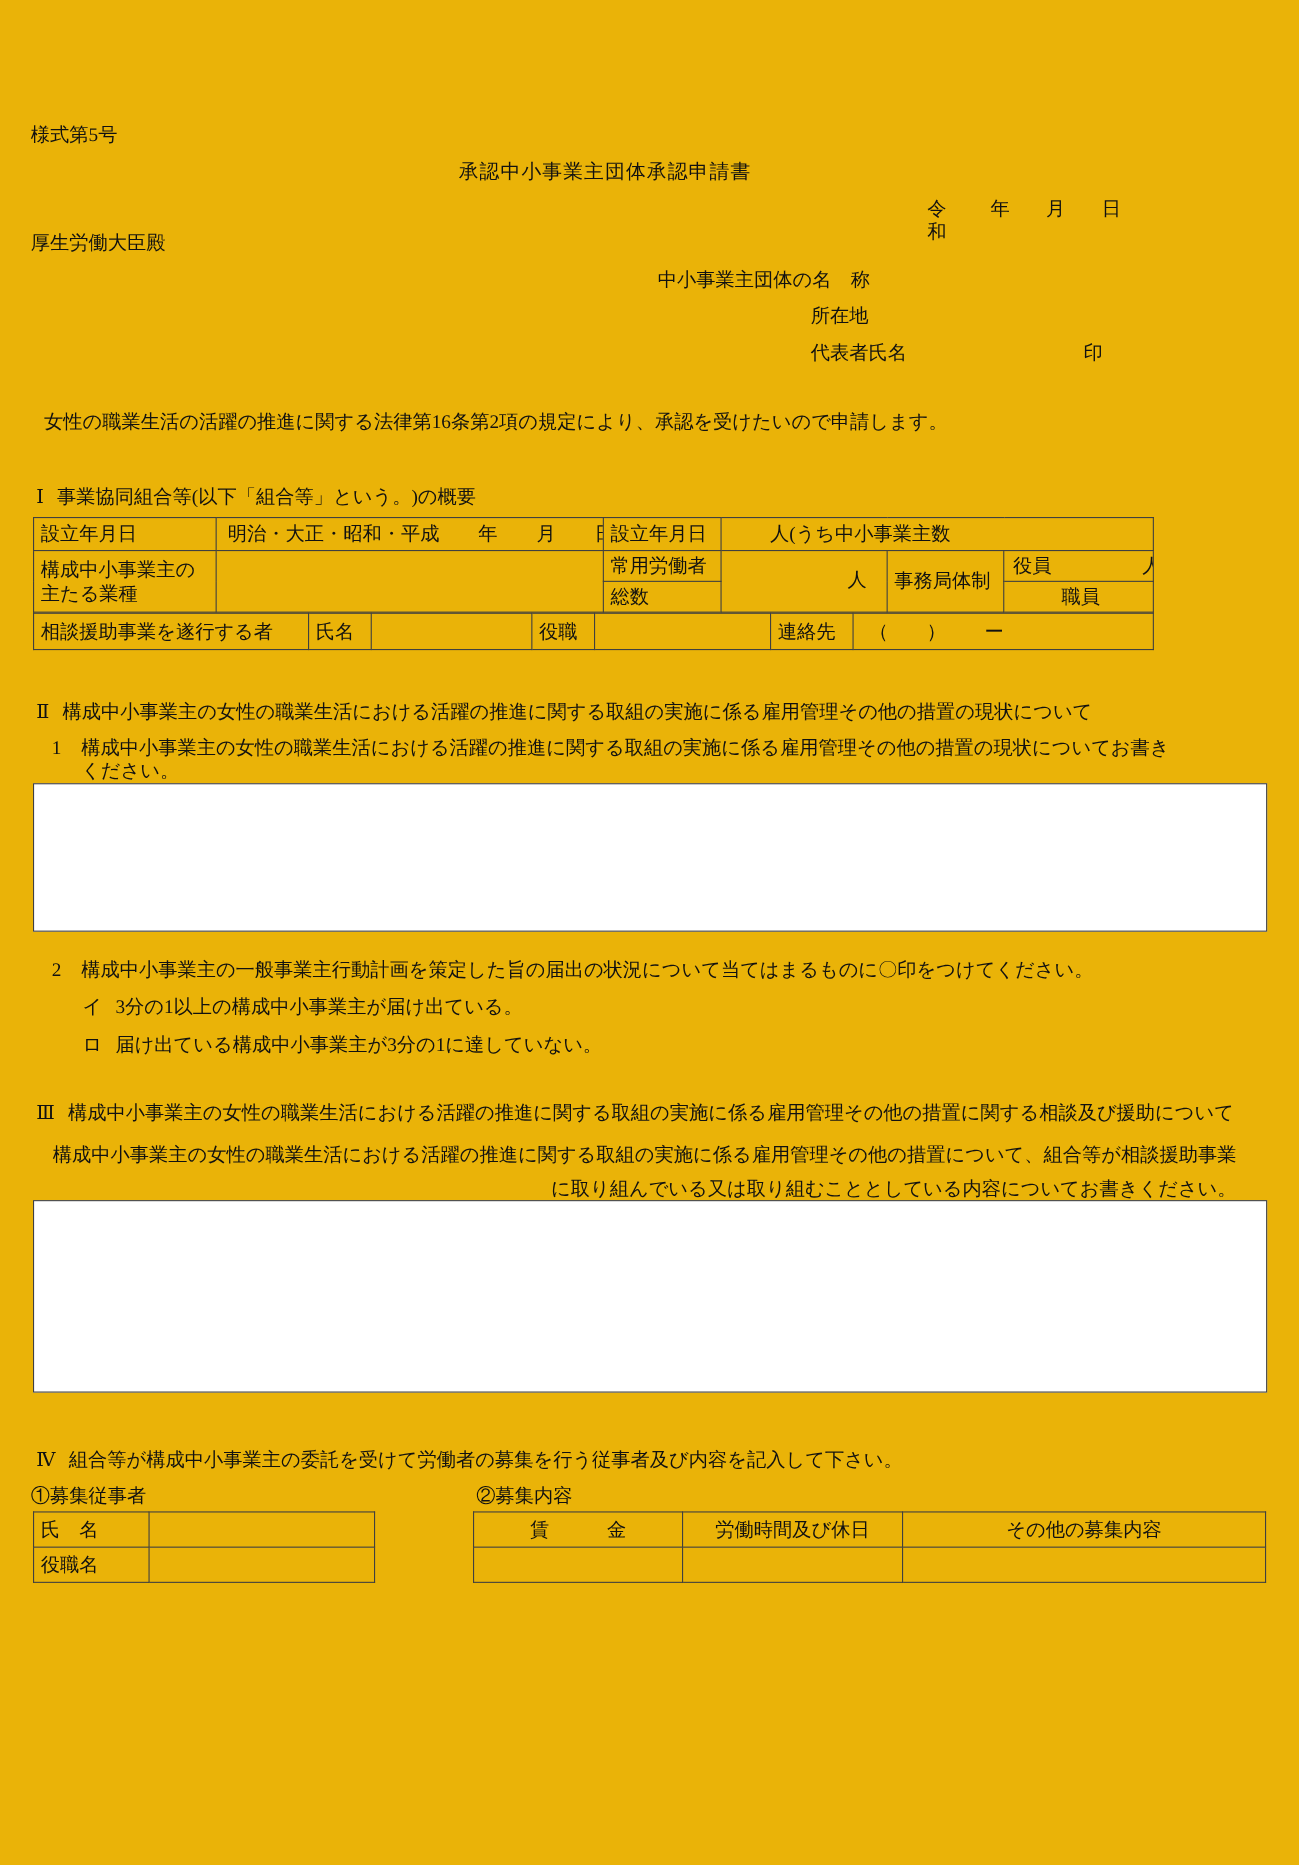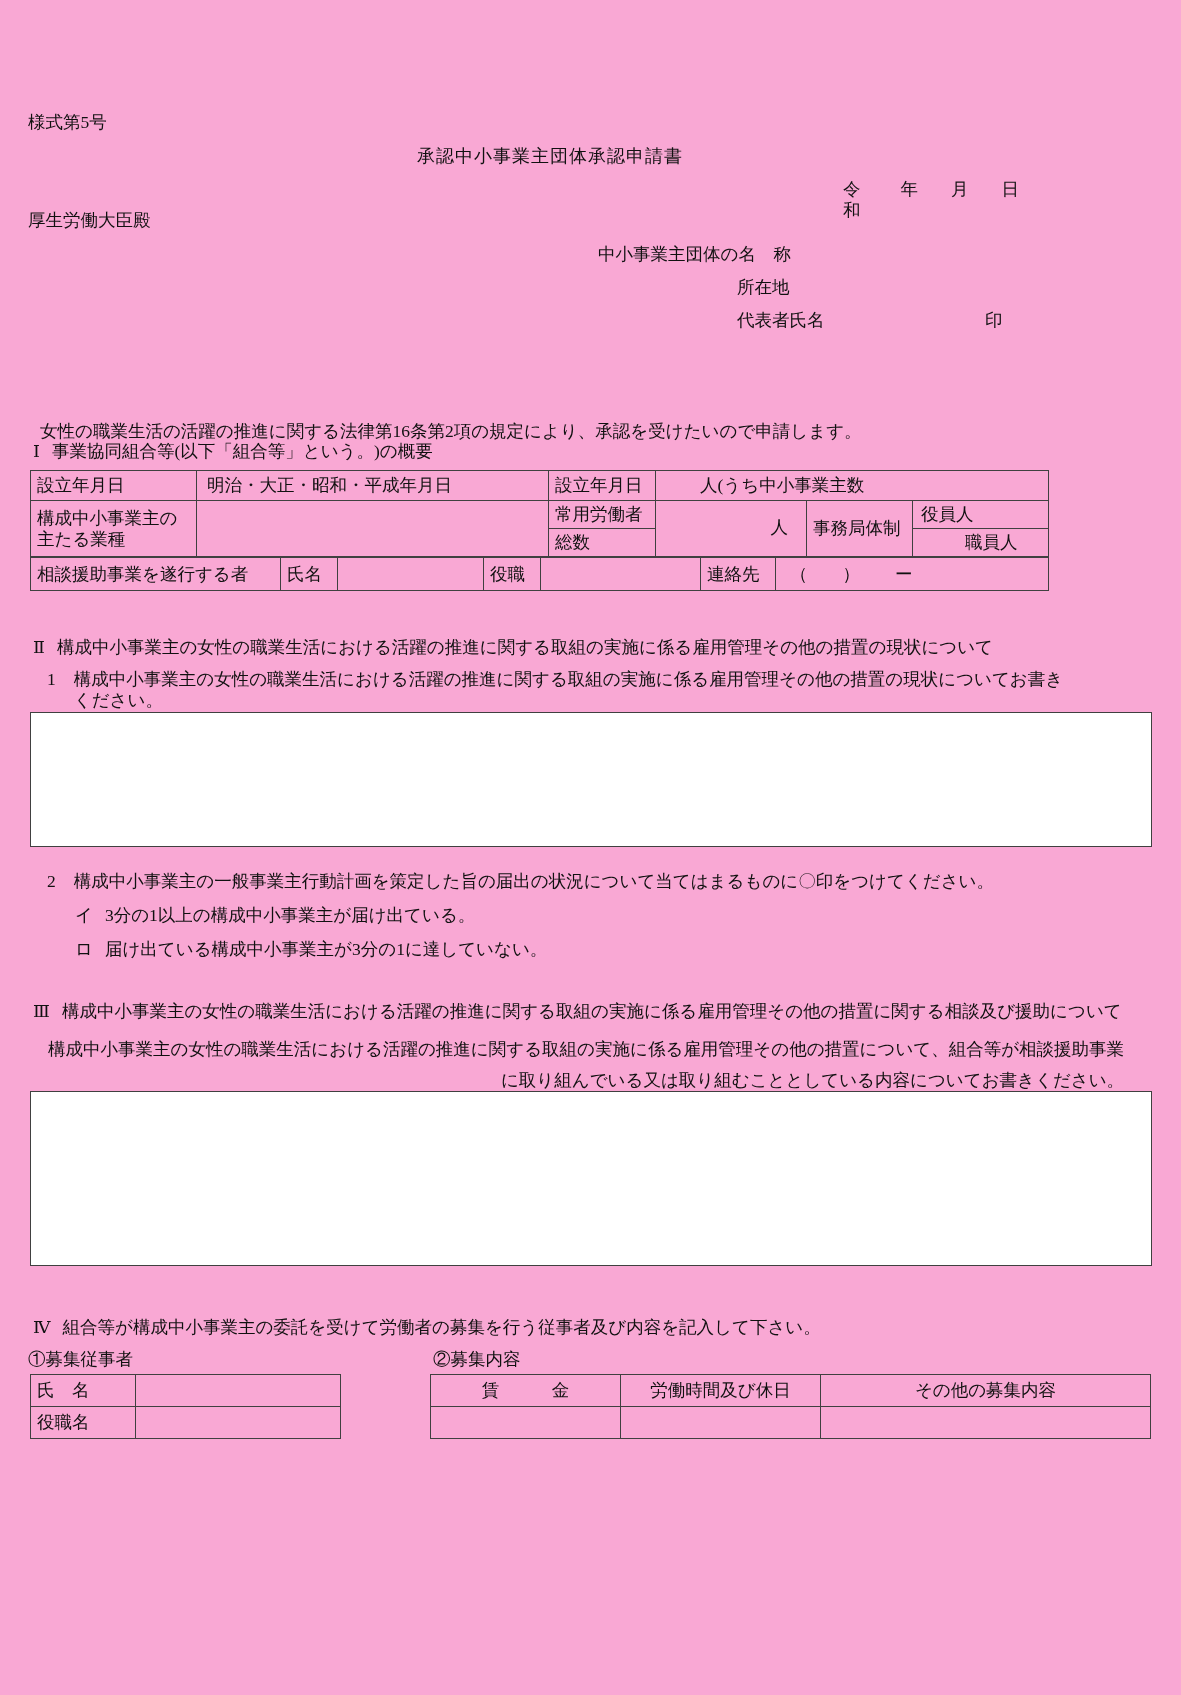--- a/index.html
+++ b/index.html
@@ -1,20 +1,20 @@
 <!DOCTYPE html>
 <html><head>
 <meta charset="utf-8">
 <style>
   html, body { margin: 0; padding: 0; background: #ffffff; }
   .page {
     position: relative;
     width: 1181px;
     height: 1695px;
-    background: #f9a8d4;
+    background: #eab308;
     color: #111111;
     font-family: "Liberation Serif", "DejaVu Serif", serif;
     font-size: 17.5px;
     line-height: 1.2;
     overflow: hidden;
   }
   .abs { position: absolute; }
   .doc-title { text-align: center; font-size: 18px; letter-spacing: 1px; }
   .date-line { display: flex; justify-content: space-between; gap: 33px; }
   .sec-heading { left: 33px; display: flex; gap: 12px; white-space: nowrap; }
@@ -25,21 +25,21 @@
   table.tbl { border-collapse: collapse; table-layout: fixed; position: absolute; }
   .tbl td {
     border: 1px solid #404040;
     padding: 2px 6px;
     font-size: 17.5px;
     vertical-align: middle;
     white-space: nowrap;
     overflow: hidden;
   }
   .tbl td.pad0 { padding: 0; }
-  .flex-between { display: flex; justify-content: flex-start; align-items: center; width: 100%; }
+  .flex-between { display: flex; justify-content: space-between; align-items: center; width: 100%; }
   .vtop { vertical-align: top; }
   .unit-cell { vertical-align: bottom; text-align: right; padding-right: 18px !important; padding-bottom: 4px !important; }
   .center { text-align: center; }
   .para div { white-space: nowrap; }
 </style>
 </head>
 <body>
 
 <div class="page">
 
@@ -54,21 +54,21 @@
     <span>日</span>
   </div>
 
   <div class="abs" style="left:28px; top:210px;">厚生労働大臣殿</div>
 
   <div class="abs" style="left:598px; top:244px;">中小事業主団体の名　称</div>
   <div class="abs" style="left:737px; top:277px;">所在地</div>
   <div class="abs" style="left:737px; top:310px;">代表者氏名</div>
   <div class="abs" style="left:985px; top:310px;">印</div>
 
-  <div class="abs" style="left:40px; top:373px;margin-top:48px;">女性の職業生活の活躍の推進に関する法律第16条第2項の規定により、承認を受けたいので申請します。</div>
+  <div class="abs" style="left:40px; top:373px;">女性の職業生活の活躍の推進に関する法律第16条第2項の規定により、承認を受けたいので申請します。</div>
 
   <div class="abs sec-heading" style="top:441px;">
     <span>Ⅰ</span>
     <span>事業協同組合等(以下「組合等」という。)の概要</span>
   </div>
 
   <table class="tbl" style="left:30px; top:470px; width:1018px;">
     <colgroup>
       <col style="width:166px">
         <col style="width:352px">

